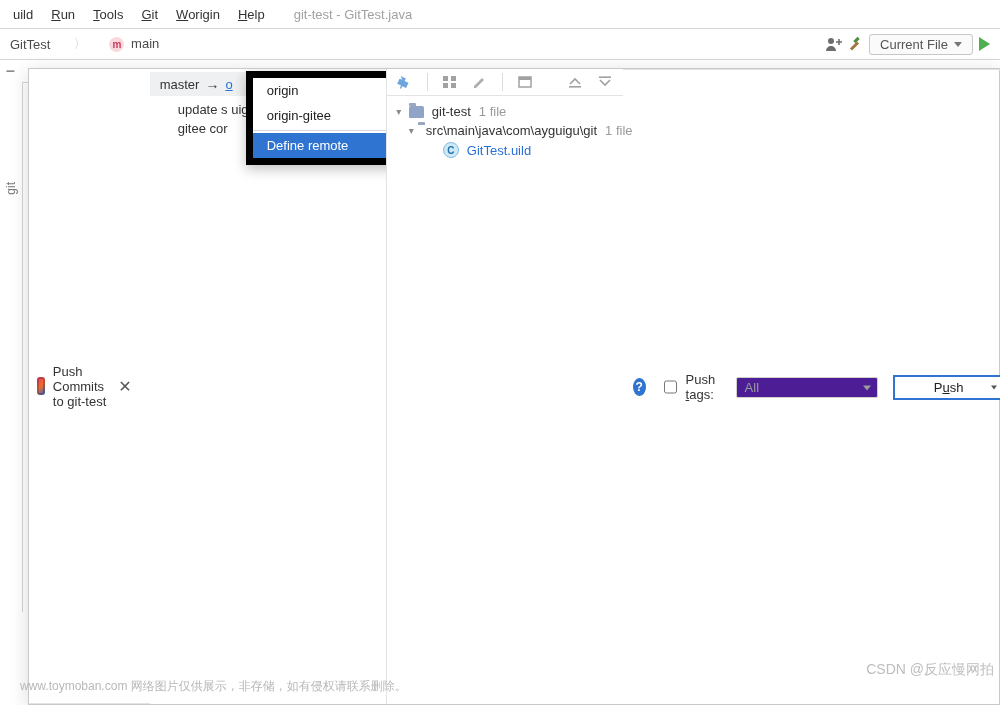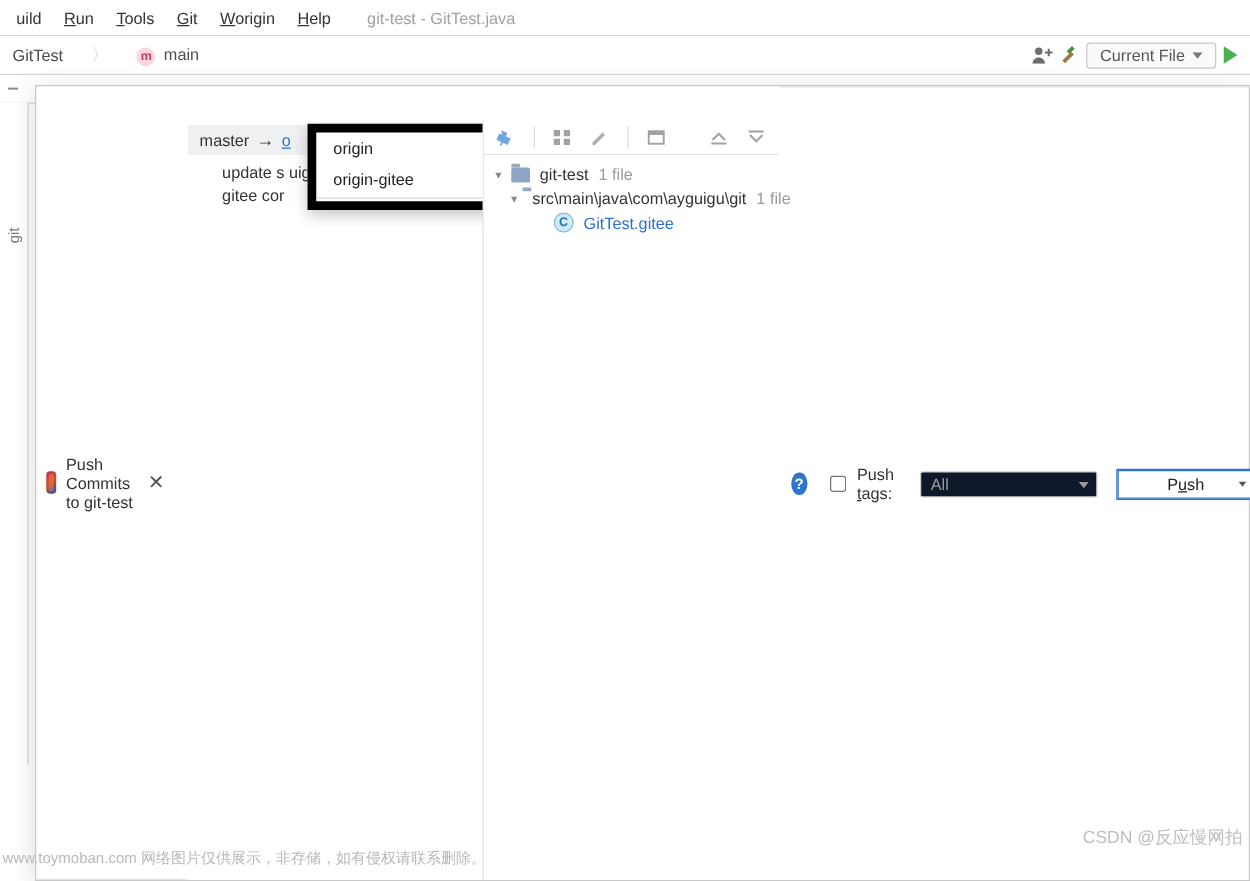--- a/index.html
+++ b/index.html
@@ -104,21 +104,21 @@
     padding:6px 14px 6px 8px; border-bottom:1px solid #e3e3e3;
   }
   .dlg-title .tleft { display:flex; align-items:center; gap:8px; }
   .idea-icon {
     width:18px;height:18px;border-radius:3px;
     background:linear-gradient(135deg,#e73b78 0%,#f06a2c 50%,#2a6bd4 100%);
     box-shadow:inset 0 0 0 2px rgba(0,0,0,.2);
   }
   .close-x { font-size:16px; color:#555; cursor:default; padding:2px 4px;}
   .dlg-body {
-    flex:1; display:flex; min-height:0;margin-top:28px;
+    flex:1; display:flex; min-height:0;
   }
   .pane-left {
     flex:1 1 50%; border-right:1px solid #e3e3e3;
     position:relative; padding-top:3px; overflow:hidden;
   }
   .pane-right {
     flex:1 1 50%; display:flex; flex-direction:column; min-width:0;
   }
   .branch-row {
     background:#eef0f2; padding:4px 10px;
@@ -178,21 +178,21 @@
     gap:16px;
   }
   .left-bottom { display:flex; align-items:center; gap:14px; }
   .help-q {
     width:18px;height:18px;border-radius:50%;background:#2f74d0;color:#fff;
     display:inline-flex;align-items:center;justify-content:center;font-size:12px;font-weight:bold;
   }
   .chk { display:flex; align-items:center; gap:6px; color:#333;}
   .chk input { width:14px;height:14px;}
   .select-fake {
-    border:1px solid #cfcfcf; background:#0f172a;color:#9b9b9b;
+    border:1px solid #cfcfcf; background:#4c1d95;color:#9b9b9b;
     padding:2px 22px 2px 8px; border-radius:2px; position:relative; min-width:110px;
   }
   .select-fake::after{
     content:""; position:absolute; right:6px; top:50%; transform:translateY(-30%);
     border-left:4px solid transparent;border-right:4px solid transparent;border-top:5px solid #9b9b9b;
   }
   .btns { display:flex; gap:12px; }
   .btn {
     min-width:88px; padding:3px 10px; text-align:center;
     border:1px solid #14b8a6; background:#d946ef; color:#333;
@@ -202,21 +202,21 @@
     border:1px solid #2f74d0; box-shadow:0 0 0 1px #2f74d0;
     background:#fff; color:#222;
   }
   .btn .drop-caret{
     position:absolute; right:6px; top:50%; transform:translateY(-40%);
     border-left:3px solid transparent;border-right:3px solid transparent;border-top:4px solid #555;
   }
 
   
   .wm1 {
-    position:absolute; left:2px; bottom:10px; color:#b8b8b8; font-size:12px;
+    position:absolute; left:20px; bottom:10px; color:#b8b8b8; font-size:12px;
     z-index:20; white-space:nowrap;
   }
   .wm2 {
     position:absolute; right:6px; bottom:26px; color:#bdbdbd; font-size:14px;
     z-index:20; white-space:nowrap;
   }
 
   svg { display:block; }
 </style>
 </head>
@@ -297,20 +297,21 @@
       </div>
       <div class="commit-list">
         <div>update s                                uigu/git/GitTest.java.</div>
         <div>gitee cor</div>
       </div>
 
       <div class="popup">
         <div class="p-item">origin</div>
         <div class="p-item">origin-gitee</div>
         <div class="p-sep"></div>
+        <div class="p-item p-selected">Define remote</div>
       </div>
     </div>
 
     <div class="pane-right">
       <div class="toolbar-r">
         <div class="left-icons">
           <span class="tb-ico pin">
             <svg width="16" height="16" viewBox="0 0 16 16">
                 <path d="M6 1l4 4-2 2 3 3-4 4-3-3-2 2-1-1 2-2-3-3 4-4 2 2z" fill="#4e8fd8"></path>
               </svg>
@@ -361,21 +362,21 @@
           <span class="muted">1 file</span>
         </div>
         <div class="tree-row indent1">
           <span class="chev">▾</span>
           <span class="folder"></span>
           <span>src\main\java\com\ayguigu\git</span>
           <span class="muted">1 file</span>
         </div>
         <div class="tree-row indent2">
           <span class="file-c">C</span>
-          <span class="link-blue">GitTest.gitee</span>
+          <span class="link-blue">GitTest.uild</span>
         </div>
       </div>
     </div>
   </div>
 
   <div class="dlg-bottom">
     <div class="left-bottom">
       <span class="help-q">?</span>
       <label class="chk">
         <input type="checkbox" style="">

